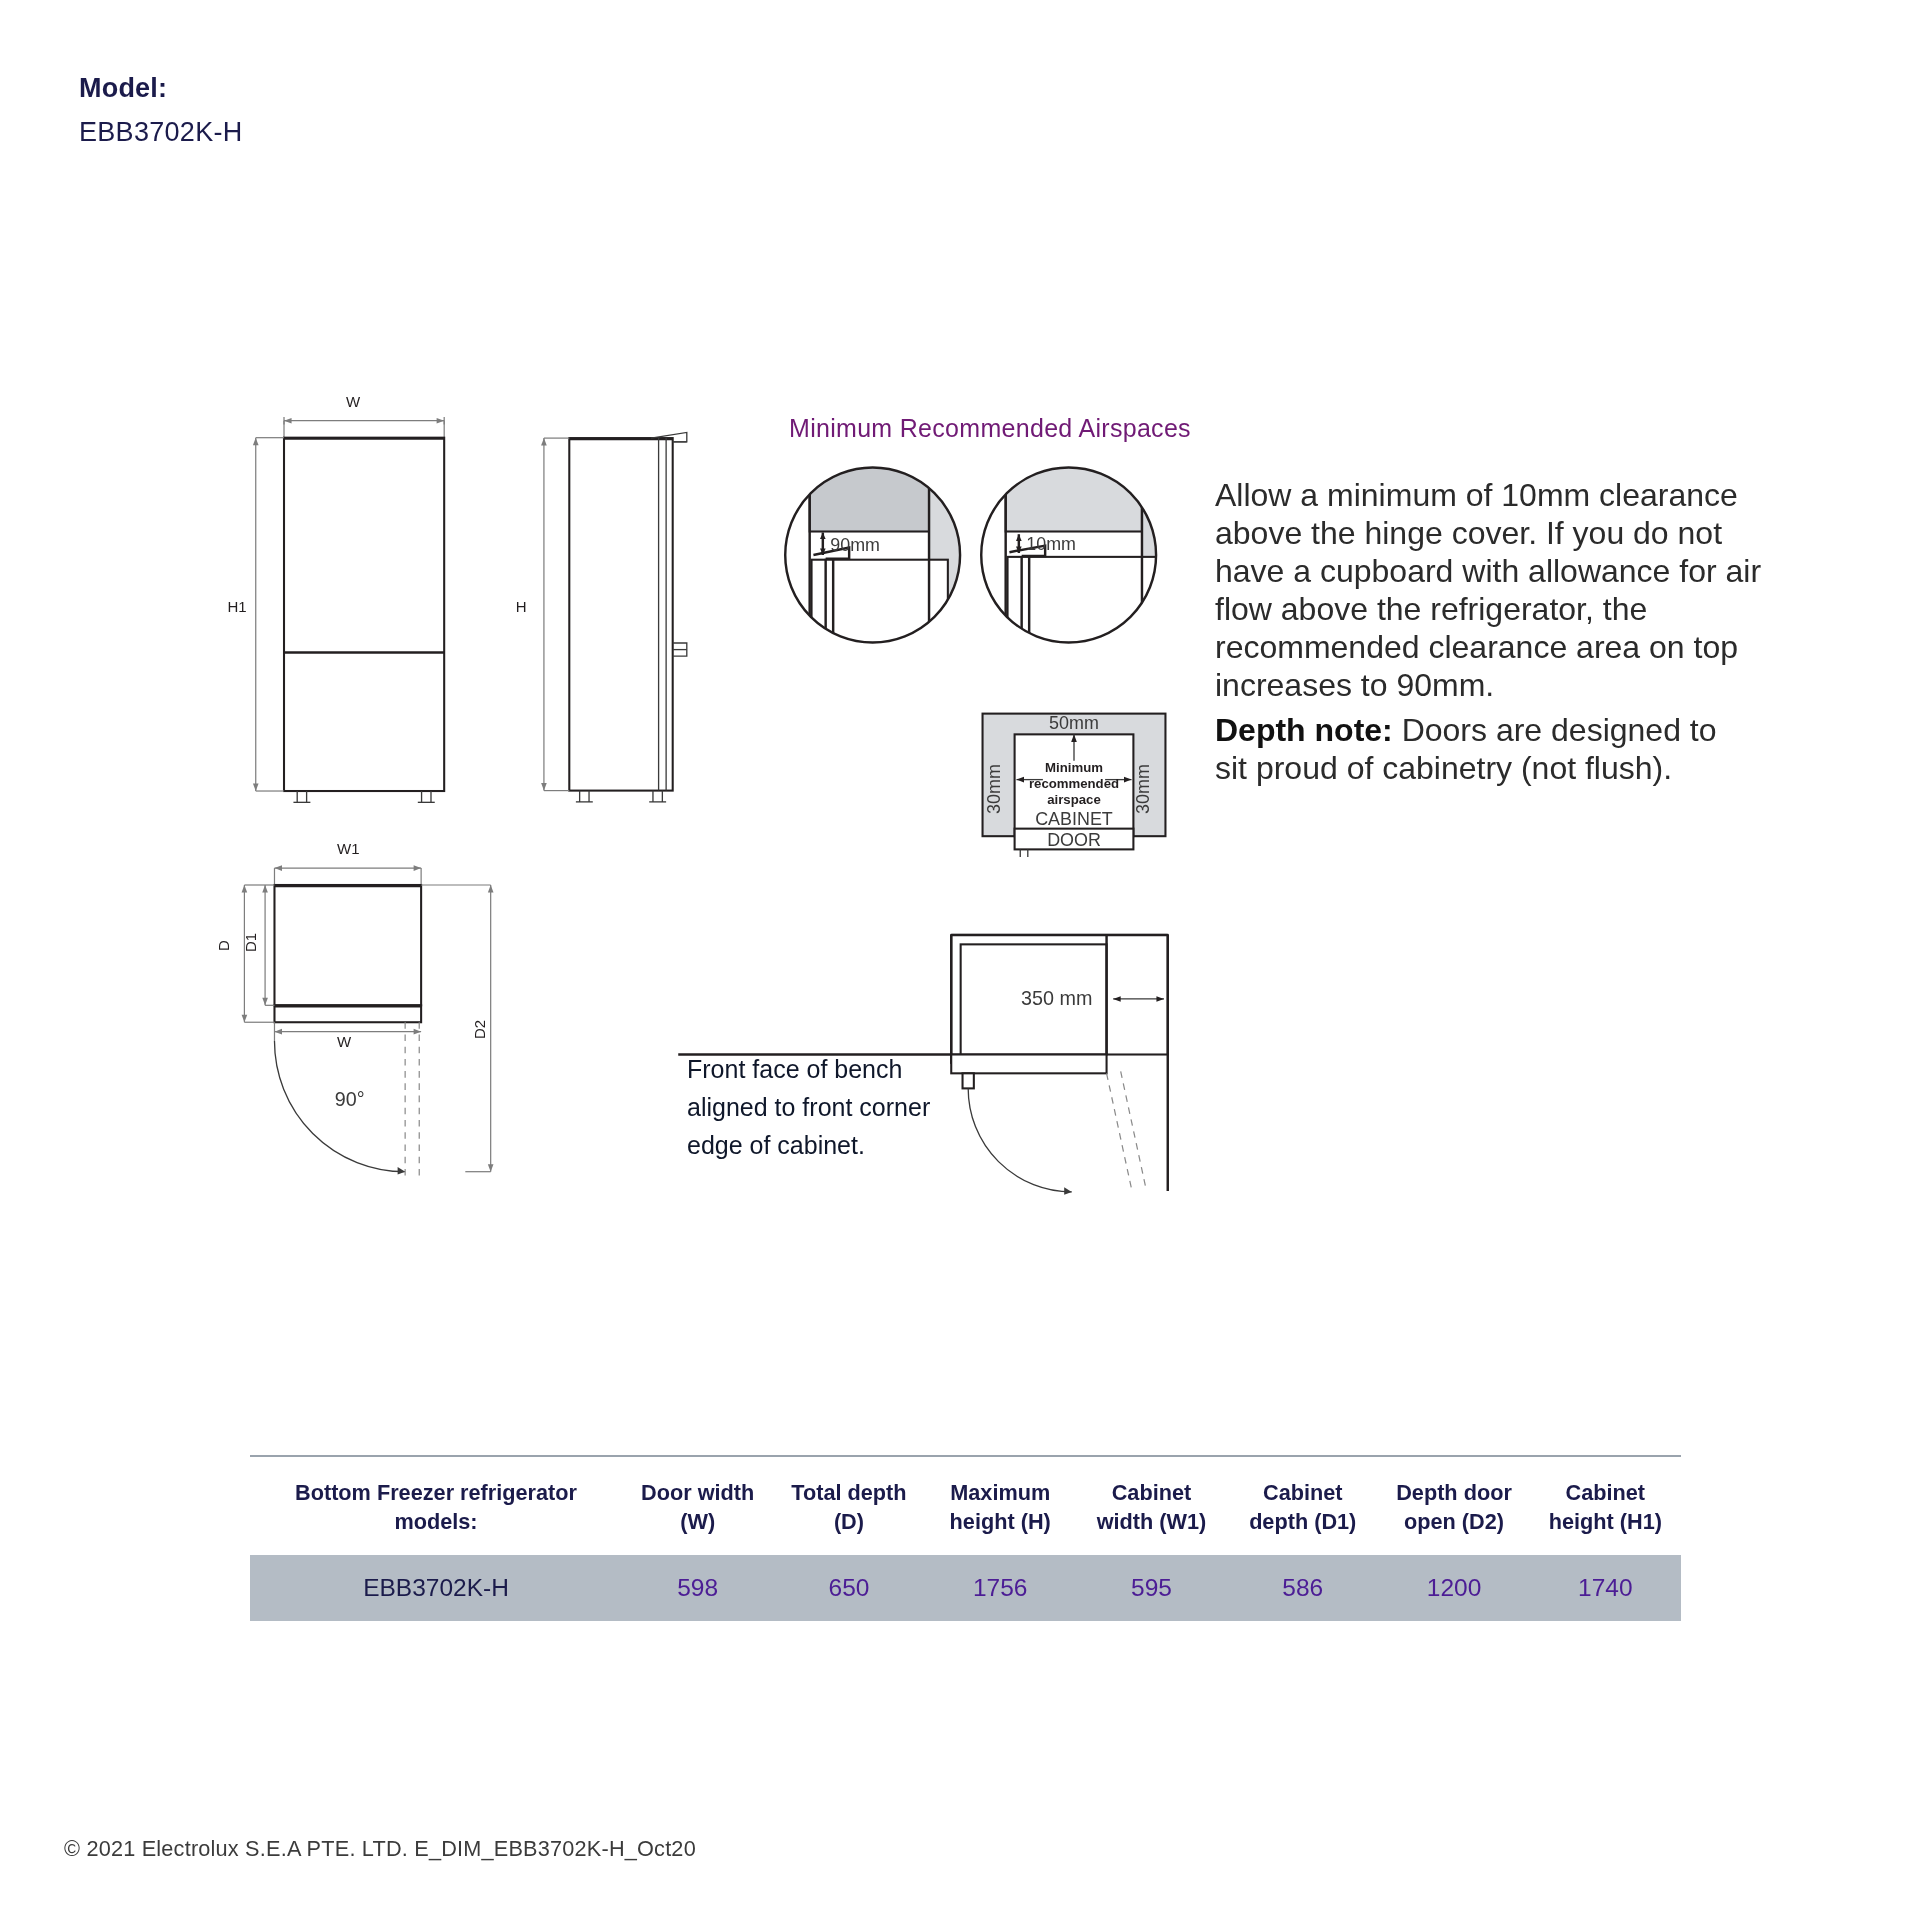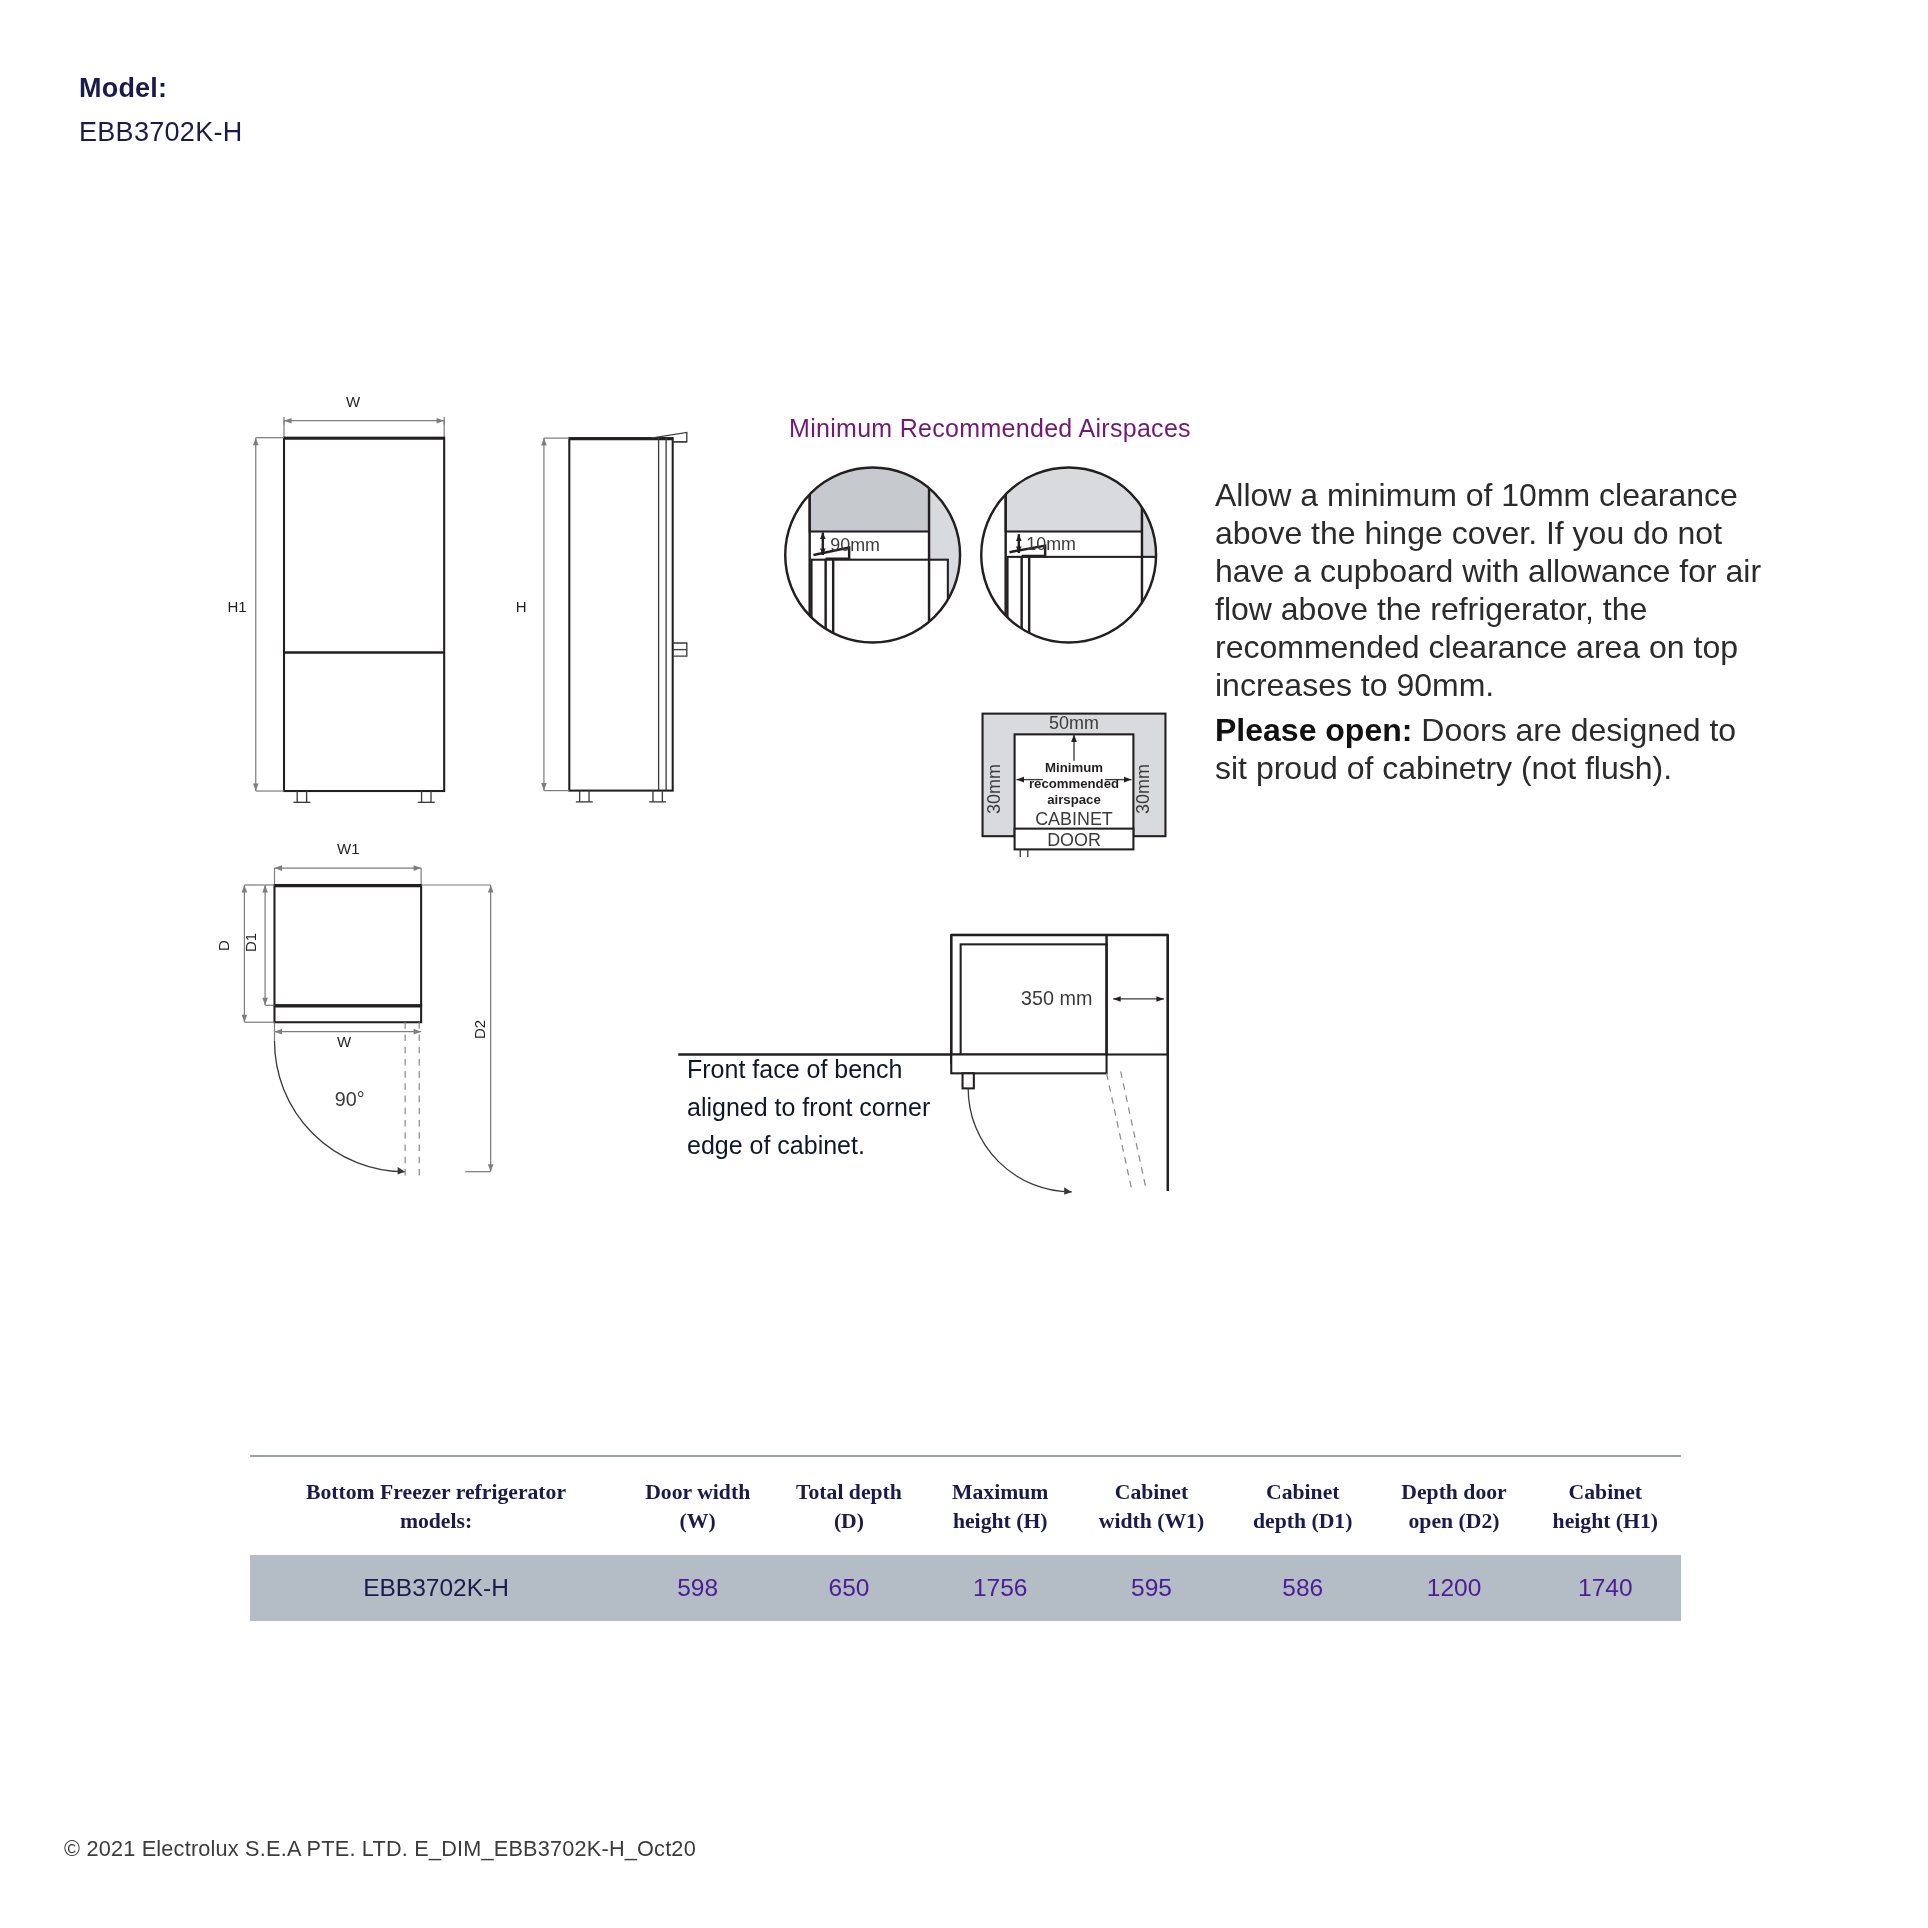--- a/index.html
+++ b/index.html
@@ -43,21 +43,21 @@
   .white{fill:#ffffff;stroke:#231f20;stroke-width:2.2;}
   .circ{fill:none;stroke:#231f20;stroke-width:2.6;}
 
   
   .spec-table{position:absolute;left:250px;top:1455px;width:1431px;}
   table{border-collapse:collapse;width:100%;table-layout:fixed;}
   thead th{
     font-size:21.7px;font-weight:bold;color:#1b1b4b;
     padding:21px 3.8px 19px;text-align:center;line-height:29px;vertical-align:middle;
   }
-  thead tr{border-top:2.8px solid #9aa3ad;font-family:Liberation Serif, serif;}
+  thead tr{border-top:2.8px solid #9aa3ad;}
   tbody td{
     background:#b4bcc5;font-size:24.5px;color:#4c1d95;
     text-align:center;padding:19px 3.8px;font-weight:normal;
   }
   tbody td.model-cell{color:#1b1b4b;}
   .col-model{width:26%;}
 
   
   .footer{
     position:absolute;left:64px;top:1836px;
@@ -186,21 +186,21 @@
         <polygon points="42,78 39,85 45,85" fill="#231f20"></polygon>
         <polygon points="42,98 39,91 45,91" fill="#231f20"></polygon>
       </g>
       <circle class="circ" cx="95" cy="100" r="93"></circle>
       <text class="lbl-sm" x="50" y="95">10mm</text>
     </svg>
   </div>
 
   <div class="para" id="para-clearance">Allow a minimum of 10mm clearance above the hinge cover. If you do not have a cupboard with allowance for air flow above the refrigerator, the recommended clearance area on top increases to 90mm.</div>
 
-  <div class="para" id="para-note"><b>Please open:</b><span> Doors are designed to sit proud of cabinetry (not flush).</span></div>
+  <div class="para" id="para-note"><b>Depth note:</b><span> Doors are designed to sit proud of cabinetry (not flush).</span></div>
 
   <div class="drw" style="left:975px;top:706px;">
     <svg width="198" height="151" viewBox="0 0 210 160">
       <rect x="8" y="8" width="194" height="130" class="fillgrey2"></rect>
       <rect x="42" y="30" width="126" height="108" class="white"></rect>
       <rect x="42" y="130" width="126" height="22" class="white"></rect>
       <path class="ln-thin" d="M48 152 L48 160 M56 152 L56 160"></path>
 
       <line class="ln-thin" x1="105" y1="30" x2="105" y2="58"></line>
       <polygon points="105,30 102,38 108,38" fill="#231f20"></polygon>

